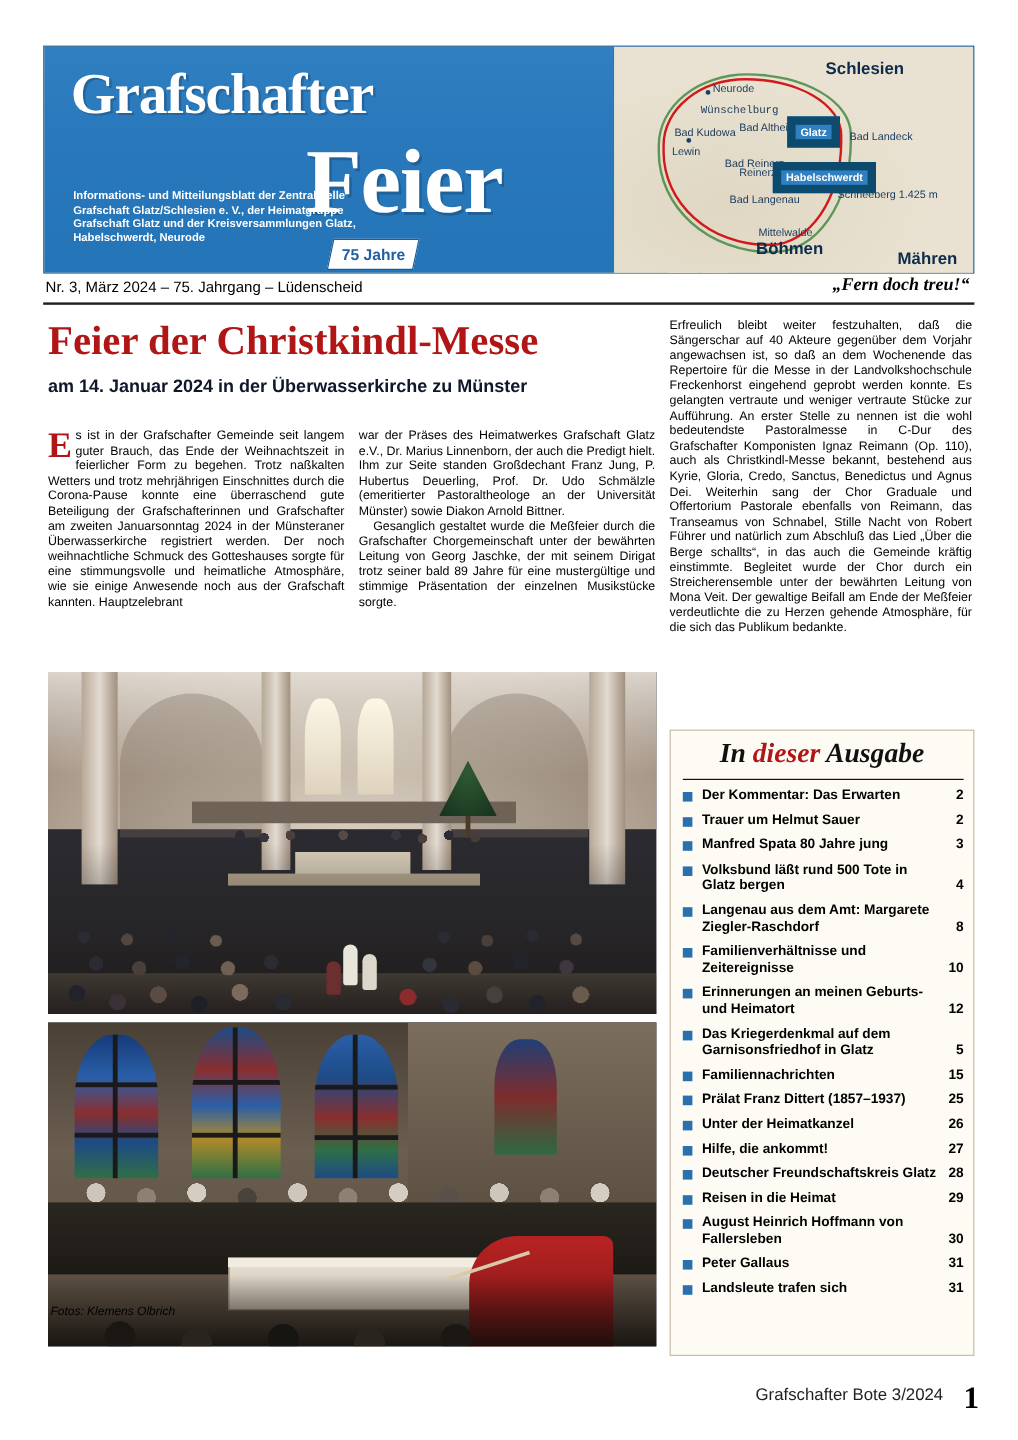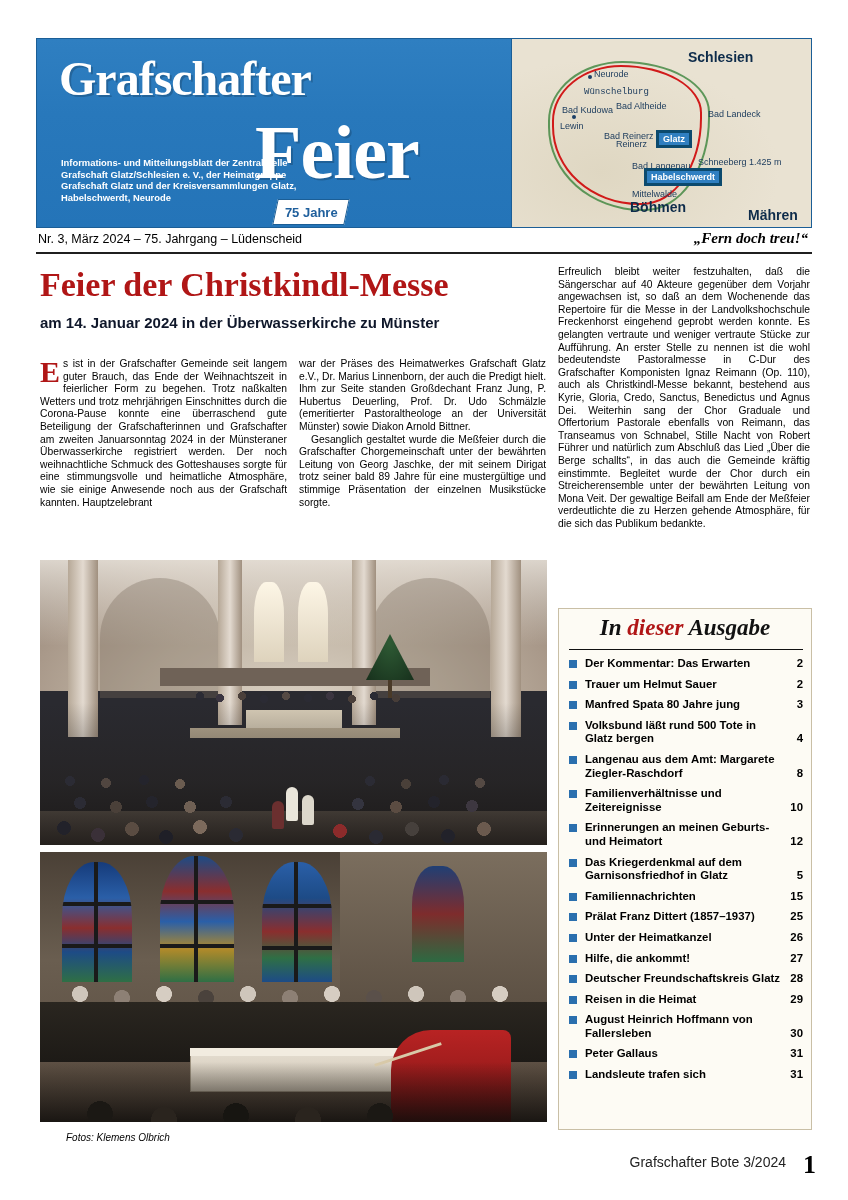--- a/index.html
+++ b/index.html
@@ -63,21 +63,21 @@
 
   
   .mapwrap {
     position:absolute; right:0; top:0; width:300px; height:190px;
     background:#e9e2d2;
     border-left:1px solid #1b5e96;
   }
   .maplabel { position:absolute; font-size:9px; color:#1a3a5c; }
   .maplabel.big { font-weight:700; font-size:14px; color:#0d2b4a; }
   .maptown { position:absolute; width:4px; height:4px; background:#1b3f66; border-radius:50%; }
-  .mapcity { position:absolute; background:#2f7fc1; color:#fff; font-size:9px; font-weight:700; padding:1px 4px; border:3px solid #0c4a6e;margin-top:33px;}
+  .mapcity { position:absolute; background:#2f7fc1; color:#fff; font-size:9px; font-weight:700; padding:1px 4px; border:7px solid #0c4a6e;}
 
   
   .countyline { position:absolute; left:40px; top:26px; width:150px; height:140px;
       border:2px solid #d11a1a; border-radius:46% 54% 40% 58% / 40% 34% 62% 56%; }
   .greenline { position:absolute; left:36px; top:22px; width:162px; height:150px;
       border:2px solid #2f7d32; border-radius:46% 54% 40% 58% / 40% 34% 62% 56%; opacity:.75;}
 
   
   .issueline {
     position:absolute; left:36px; top:230px; width:776px; height:24px;
@@ -112,21 +112,21 @@
 
   .dropcap {
     float:left; font-family:"Liberation Serif", serif; font-weight:700;
     font-size:30px; line-height:25px; padding:1px 3px 0 0; color:#b01616;
   }
 
   
   .photo { position:absolute; overflow:hidden; background:#2a2a30; }
   #photo1 { left:40px; top:560px; width:507px; height:285px; }
   #photo2 { left:40px; top:852px; width:507px; height:270px; }
-  .photocredit { position:absolute; left:42px; top:1132px; font-size:10px; font-style:italic;margin-left:24px; }
+  .photocredit { position:absolute; left:42px; top:1088px; font-size:10px; font-style:italic; }
 
   
   .church { position:absolute; inset:0; }
   .vault { position:absolute; left:0; top:0; width:100%; height:46%;
            background: radial-gradient(ellipse at 50% 120%, #dcd3c6 0%, #c2b6a6 45%, #a9998a 75%, #8d7e71 100%); }
   .vault2 { position:absolute; left:0; top:0; width:100%; height:30%;
            background: linear-gradient(180deg,#efeae2 0%, rgba(239,234,226,0) 100%); opacity:.8;}
   .pillar { position:absolute; top:0; width:30px; height:62%; background:linear-gradient(90deg,#b6a897,#e3dad0,#a0907f); }
   .archw { position:absolute; background:#6e6257; border-radius:50% 50% 0 0; }
   .windowtall { position:absolute; background:linear-gradient(180deg,#fdf6e6,#ded3bd); border-radius:40% 40% 0 0; }
@@ -201,21 +201,21 @@
       <div class="maplabel" style="left:82px; top:30px;">Neurode</div>
       <div class="maptown" style="left:76px; top:36px;"></div>
       <div class="maplabel" style="left:72px; top:48px;font-family:Liberation Mono, monospace;">Wünschelburg</div>
       <div class="maplabel" style="left:50px; top:66px;">Bad Kudowa</div>
       <div class="maptown" style="left:60px; top:76px;"></div>
       <div class="maplabel" style="left:48px; top:82px;">Lewin</div>
       <div class="maplabel" style="left:104px; top:62px;">Bad Altheide</div>
       <div class="maplabel" style="left:104px; top:76px;margin-top:24px;">Reinerz</div>
       <div class="maplabel" style="left:92px; top:92px;">Bad Reinerz</div>
       <div class="maplabel" style="left:196px; top:70px;">Bad Landeck</div>
-      <div class="maplabel" style="left:96px; top:122px;margin-left:24px;">Bad Langenau</div>
+      <div class="maplabel" style="left:96px; top:122px;">Bad Langenau</div>
       <div class="maplabel" style="left:186px; top:118px;">Schneeberg 1.425 m</div>
       <div class="maplabel" style="left:120px; top:150px;">Mittelwalde</div>
 
       <div class="mapcity" style="left:144px; top:58px;">Glatz</div>
       <div class="mapcity" style="left:132px; top:96px;">Habelschwerdt</div>
     </div>
   </div>
 
   <div class="issueline">
     <div class="left">Nr. 3, März 2024 – 75. Jahrgang – Lüdenscheid</div>

